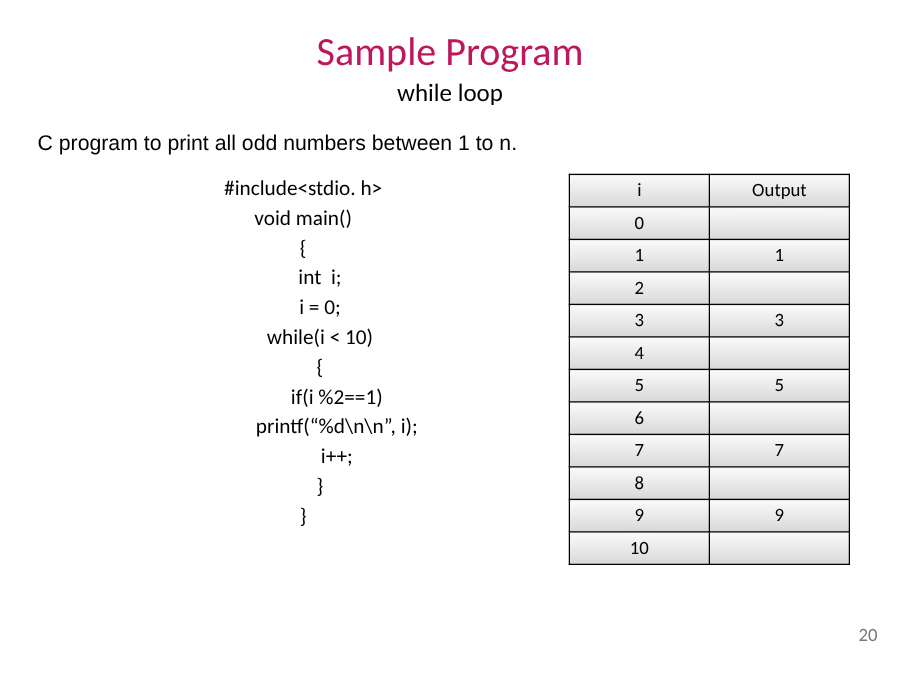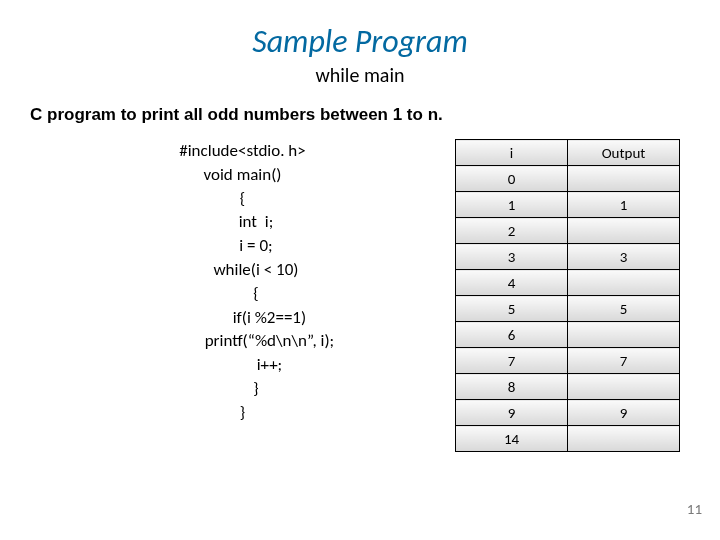--- a/index.html
+++ b/index.html
@@ -8,37 +8,35 @@
       height: 540px;
       background: #fff;
       font-family: Calibri, Arial, sans-serif;
       position: relative;
       padding: 20px 30px;
     }
     .title {
       text-align: center;
       font-size: 32px;
       font-weight: 400;
-      color: #0369a1;
+      color: #be185d;
       margin-top: 2px;
-      font-style: italic;
     }
     .subtitle {
       text-align: center;
       font-size: 20px;
       font-weight: 400;
       color: #000;
       margin-top: 2px;
     }
     .description {
       font-family: Arial, sans-serif;
       font-size: 17px;
       color: #000;
       margin-top: 18px;
-      font-weight: bold;
     }
     .content {
       display: flex;
       margin-top: 14px;
     }
     .code {
       flex: 1;
       font-family: Calibri, Arial, sans-serif;
       font-size: 17px;
       color: #000;
@@ -73,21 +71,21 @@
       right: 18px;
       font-size: 15px;
       color: #7a7a7a;
       font-family: Calibri, Arial, sans-serif;
     }
   </style>
 </head>
 <body>
 
 <h1 class="title">Sample Program</h1>
-<div class="subtitle">while main</div>
+<div class="subtitle">while loop</div>
 <div class="description">C program to print all odd numbers between 1 to n.</div>
 
 <div class="content">
   <pre class="code">#include&lt;stdio. h&gt;
 void main()
 {
        int  i;
        i = 0;
        while(i &lt; 10)
        {
@@ -139,20 +137,20 @@
         </tr>
       <tr>
           <td>8</td>
           <td></td>
         </tr>
       <tr>
           <td>9</td>
           <td>9</td>
         </tr>
       <tr>
-          <td>14</td>
+          <td>10</td>
           <td></td>
         </tr>
     </tbody>
   </table>
 </div>
 
-<div class="page-num">11</div>
+<div class="page-num">20</div>
 
 </body></html>

